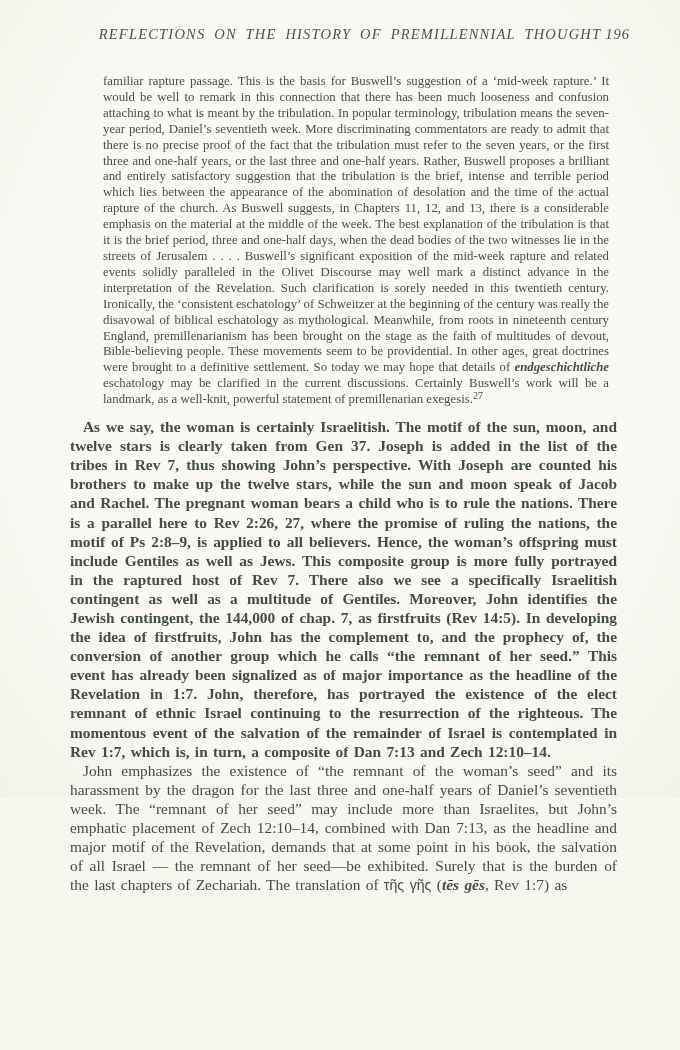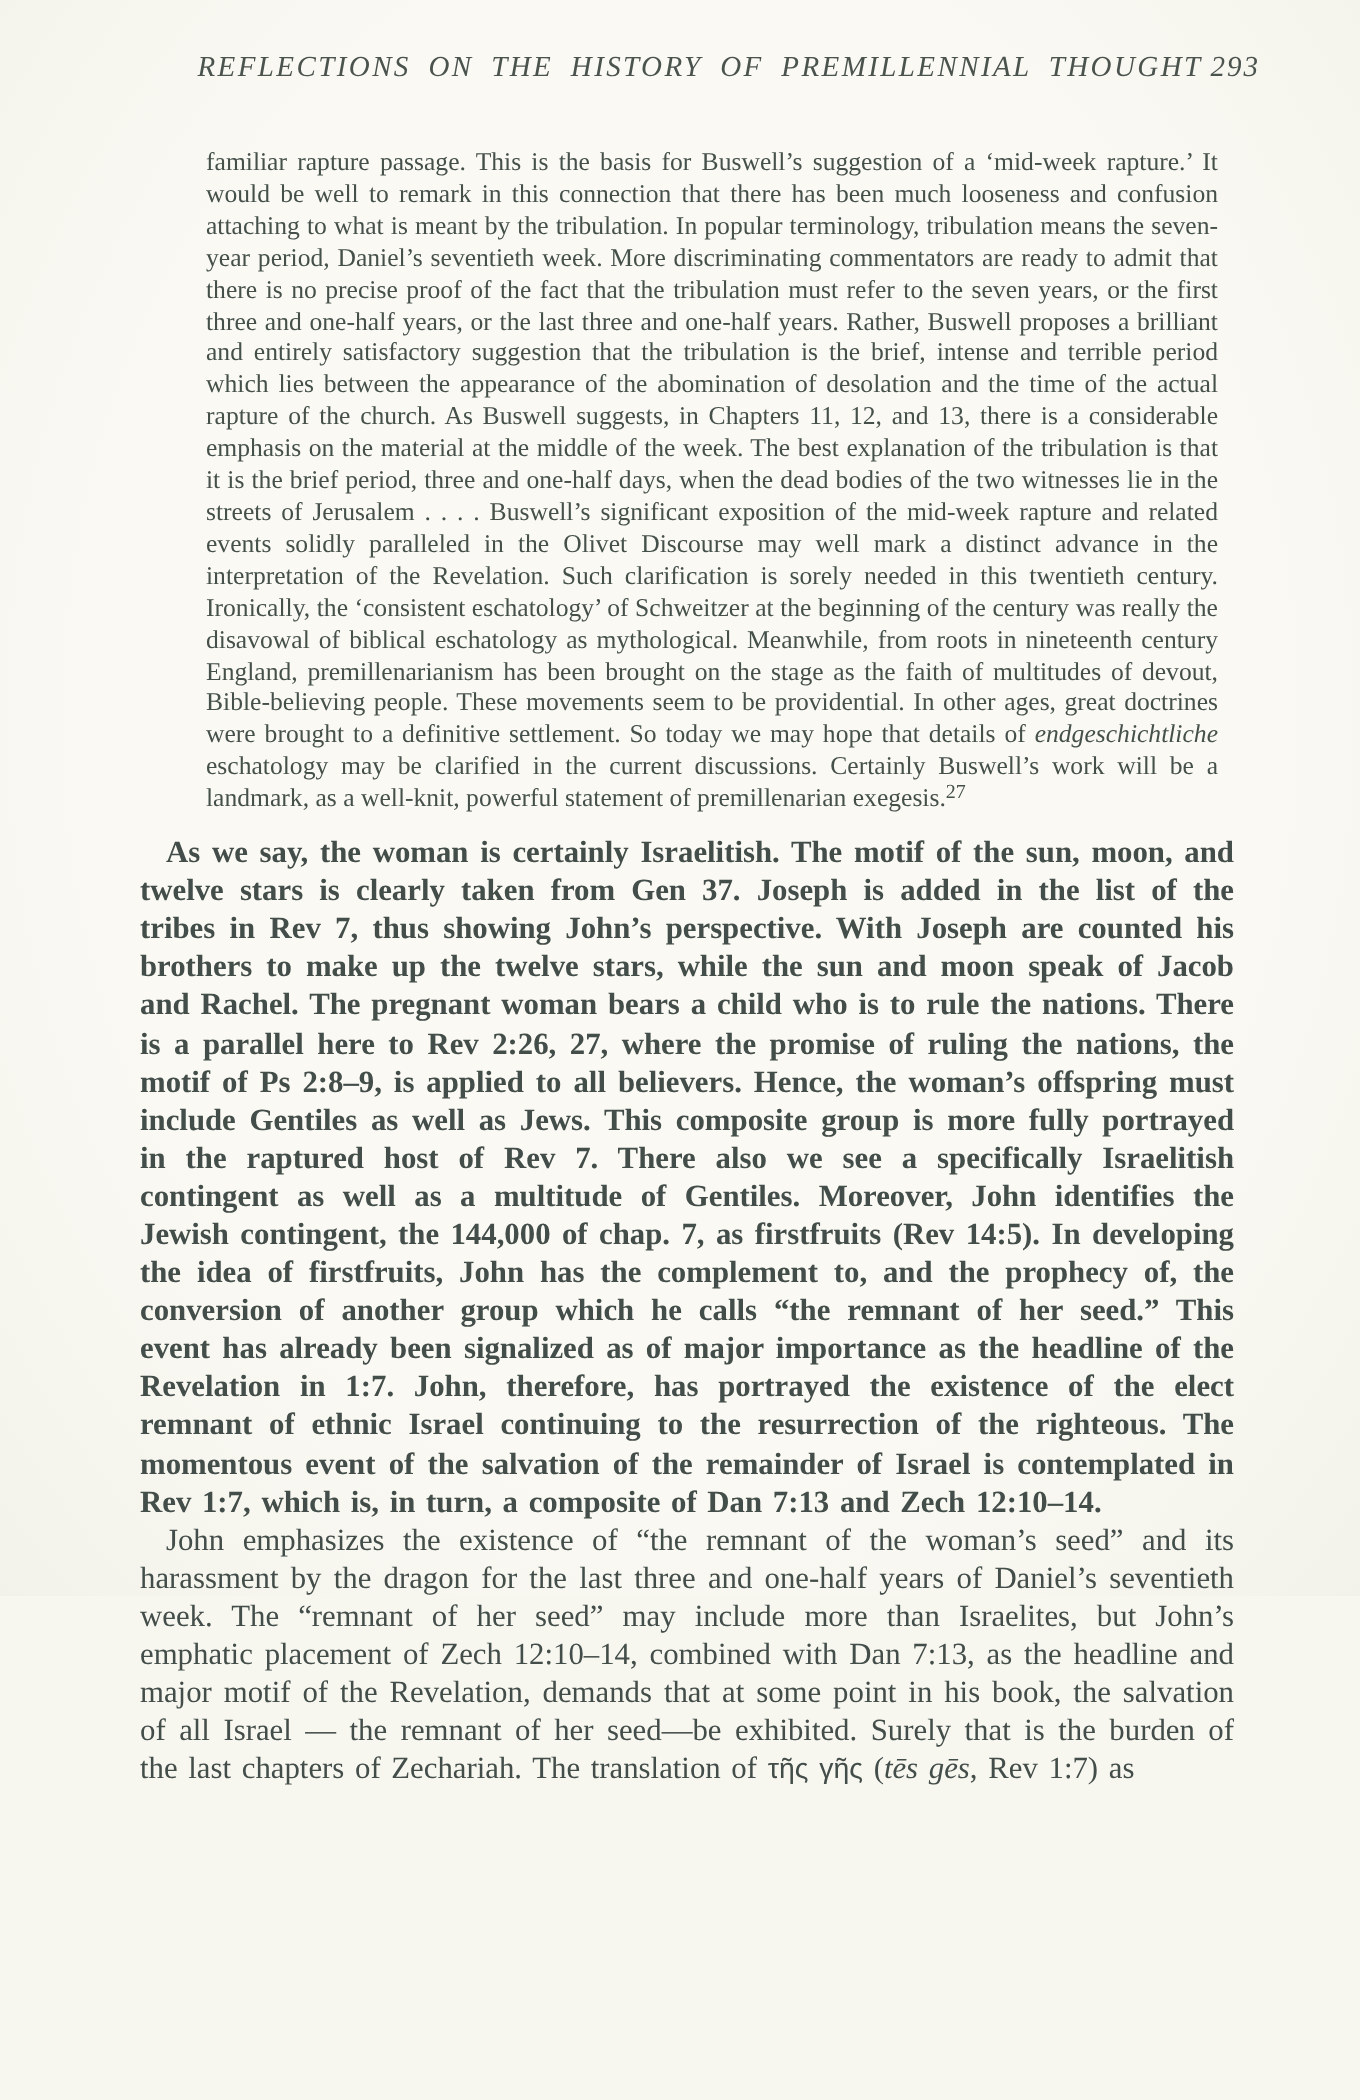--- a/index.html
+++ b/index.html
@@ -49,31 +49,31 @@
   .bodypara {
     margin: 0;
     font-size: 15.4px;
     line-height: 19.1px;
     text-align: justify;
     text-indent: 13px;
     word-spacing: 1.5px;
     color: #434d49;
   }
   .bodypara.first { margin-top: 9px; font-weight: bold; }
-  .italic { font-style: italic; }
+  .italic { font-style: italic; font-weight: bold; }
   .greek { font-family: Liberation Sans, sans-serif; font-size: 14.2px; }
 </style>
 </head>
 <body>
 
 <div class="page">
 
   <div class="runhead">
     <span class="runhead-title">REFLECTIONS ON THE HISTORY OF PREMILLENNIAL THOUGHT</span>
-    <span class="pagenum">293</span>
+    <span class="pagenum">196</span>
   </div>
 
   <div class="content">
 
     <div class="quote"><span>familiar rapture passage. This is the basis for Buswell’s suggestion of a ‘mid-week rapture.’ It would be well to remark in this connection that there has been much looseness and confusion attaching to what is meant by the tribulation. In popular terminology, tribulation means the seven-year period, Daniel’s seventieth week. More discriminating commentators are ready to admit that there is no precise proof of the fact that the tribulation must refer to the seven years, or the first three and one-half years, or the last three and one-half years. Rather, Buswell proposes a brilliant and entirely satisfactory suggestion that the tribulation is the brief, intense and terrible period which lies between the appearance of the abomination of desolation and the time of the actual rapture of the church. As Buswell suggests, in Chapters 11, 12, and 13, there is a considerable emphasis on the material at the middle of the week. The best explanation of the tribulation is that it is the brief period, three and one-half days, when the dead bodies of the two witnesses lie in the streets of Jerusalem . . . . Buswell’s significant exposition of the mid-week rapture and related events solidly paralleled in the Olivet Discourse may well mark a distinct advance in the interpretation of the Revelation. Such clarification is sorely needed in this twentieth century. Ironically, the ‘consistent eschatology’ of Schweitzer at the beginning of the century was really the disavowal of biblical eschatology as mythological. Meanwhile, from roots in nineteenth century England, premillenarianism has been brought on the stage as the faith of multitudes of devout, Bible-believing people. These movements seem to be providential. In other ages, great doctrines were brought to a definitive settlement. So today we may hope that details of </span><span class="italic">endgeschichtliche</span><span> eschatology may be clarified in the current discussions. Certainly Buswell’s work will be a landmark, as a well-knit, powerful statement of premillenarian exegesis.</span><sup>27</sup></div>
 
     <p class="bodypara first">As we say, the woman is certainly Israelitish. The motif of the sun, moon, and twelve stars is clearly taken from Gen 37. Joseph is added in the list of the tribes in Rev 7, thus showing John’s perspective. With Joseph are counted his brothers to make up the twelve stars, while the sun and moon speak of Jacob and Rachel. The pregnant woman bears a child who is to rule the nations. There is a parallel here to Rev 2:26, 27, where the promise of ruling the nations, the motif of Ps 2:8–9, is applied to all believers. Hence, the woman’s offspring must include Gentiles as well as Jews. This composite group is more fully portrayed in the raptured host of Rev 7. There also we see a specifically Israelitish contingent as well as a multitude of Gentiles. Moreover, John identifies the Jewish contingent, the 144,000 of chap. 7, as firstfruits (Rev 14:5). In developing the idea of firstfruits, John has the complement to, and the prophecy of, the conversion of another group which he calls “the remnant of her seed.” This event has already been signalized as of major importance as the headline of the Revelation in 1:7. John, therefore, has portrayed the existence of the elect remnant of ethnic Israel continuing to the resurrection of the righteous. The momentous event of the salvation of the remainder of Israel is contemplated in Rev 1:7, which is, in turn, a composite of Dan 7:13 and Zech 12:10–14.</p>
 
     <p class="bodypara"><span>John emphasizes the existence of “the remnant of the woman’s seed” and its harassment by the dragon for the last three and one-half years of Daniel’s seventieth week. The “remnant of her seed” may include more than Israelites, but John’s emphatic placement of Zech 12:10–14, combined with Dan 7:13, as the headline and major motif of the Revelation, demands that at some point in his book, the salvation of all Israel — the remnant of her seed—be exhibited. Surely that is the burden of the last chapters of Zechariah. The translation of </span><span class="greek">τῆς γῆς</span><span> (</span><span class="italic">tēs gēs</span><span>, Rev 1:7) as</span></p>
 

